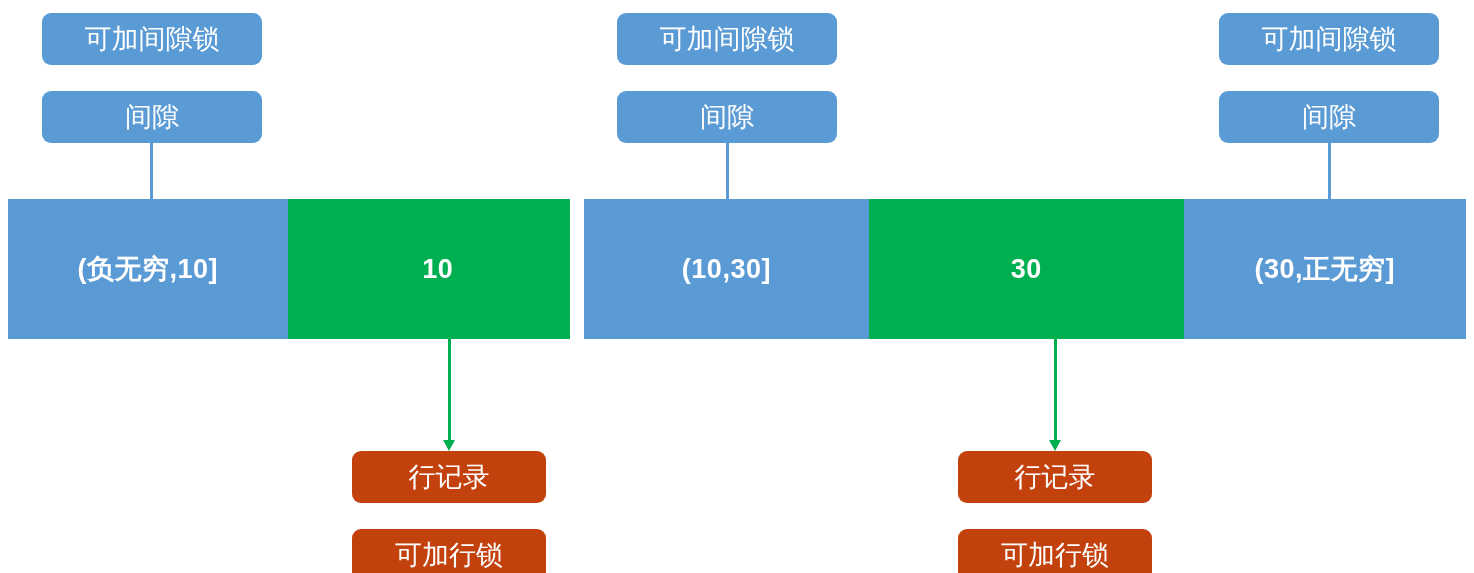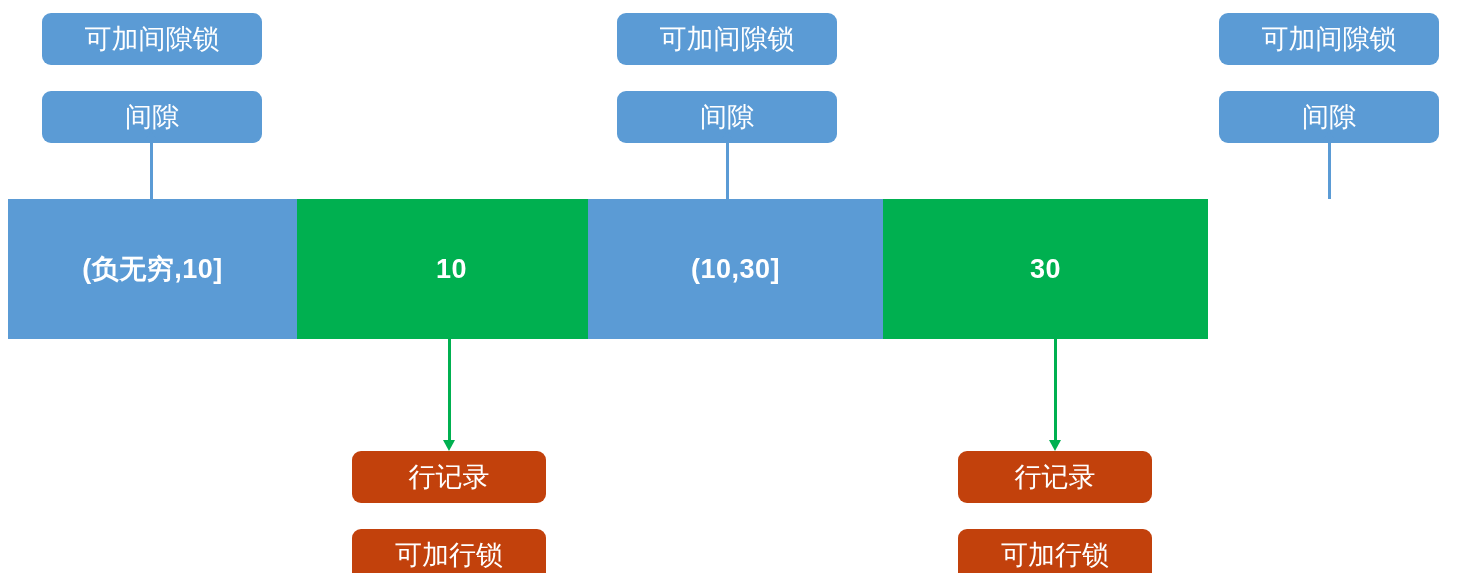--- a/index.html
+++ b/index.html
@@ -40,21 +40,21 @@
     letter-spacing: 0.5px;
     white-space: nowrap;
     box-sizing: border-box;
   }
   .segment.gap   { background: #5B9BD5; }
   .segment.value { background: #00B050; }
 
   
   .seg-w1 { width: 289px; }
   .seg-w2 { width: 291px; padding-left: 18px; }
-  .seg-w3 { width: 295px; }
+  .seg-w3 { width: 295px; margin-left: 14px; }
   .seg-w4 { width: 325px; }
   .seg-w5 { width: 292px; }
 
   
   .label-stack {
     position: absolute;
     display: flex;
     flex-direction: column;
     gap: 26px;
     width: 220px;
@@ -146,20 +146,21 @@
   <div class="arrow up" style="left:1329px; top:130px; height:69px;">
     <div class="shaft" style="top:8px; height:61px;"></div>
     <div class="head"></div>
   </div>
 
   <div class="axis-bar">
     <div class="segment gap seg-w1">(负无穷,10]</div>
     <div class="segment value seg-w2">10</div>
     <div class="segment gap seg-w3">(10,30]</div>
     <div class="segment value seg-w4">30</div>
+    <div class="segment gap seg-w5">(30,正无穷]</div>
   </div>
 
   <div class="arrow down" style="left:449px; top:339px; height:112px;">
     <div class="shaft" style="top:0; height:104px;"></div>
     <div class="head"></div>
   </div>
   <div class="arrow down" style="left:1055px; top:339px; height:112px;">
     <div class="shaft" style="top:0; height:104px;"></div>
     <div class="head"></div>
   </div>

